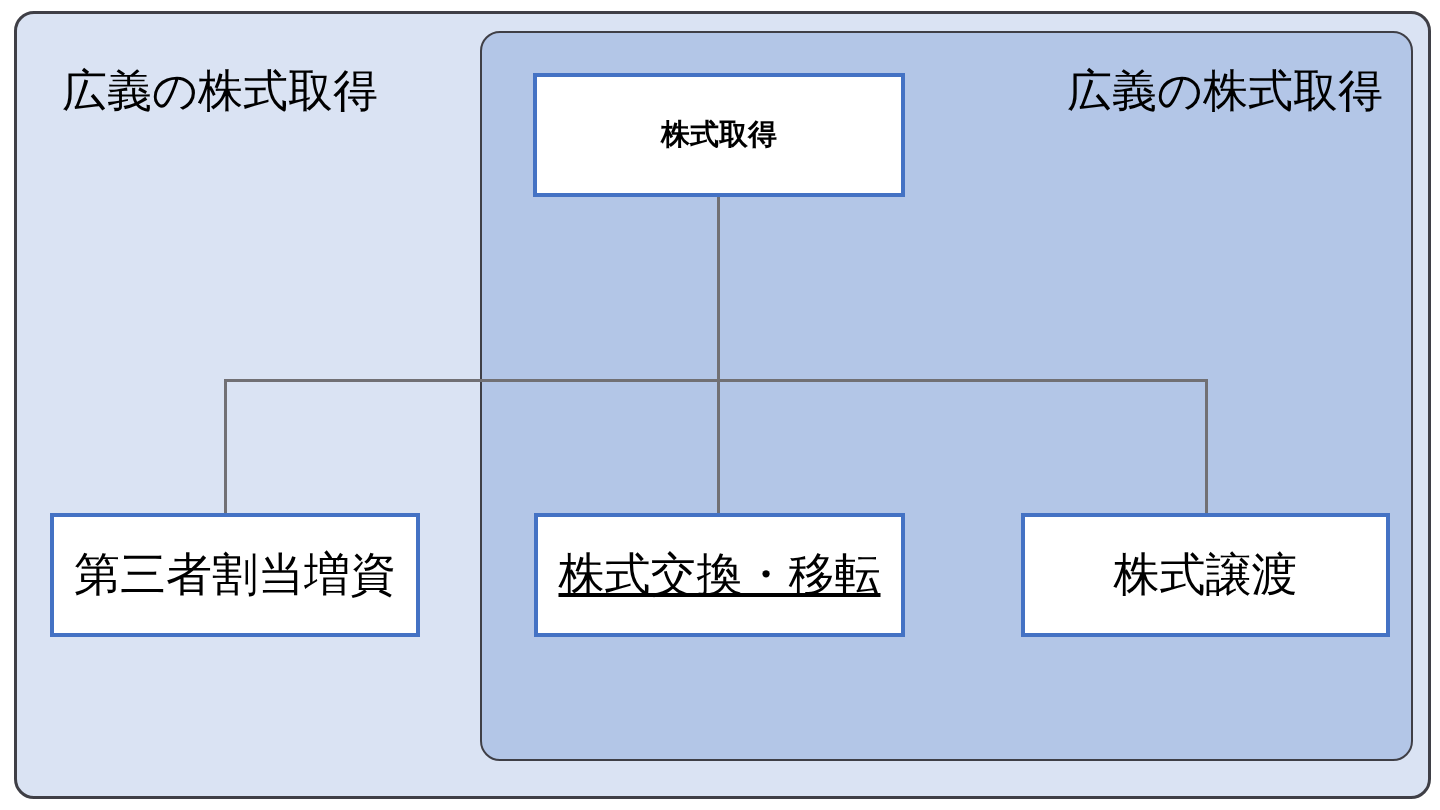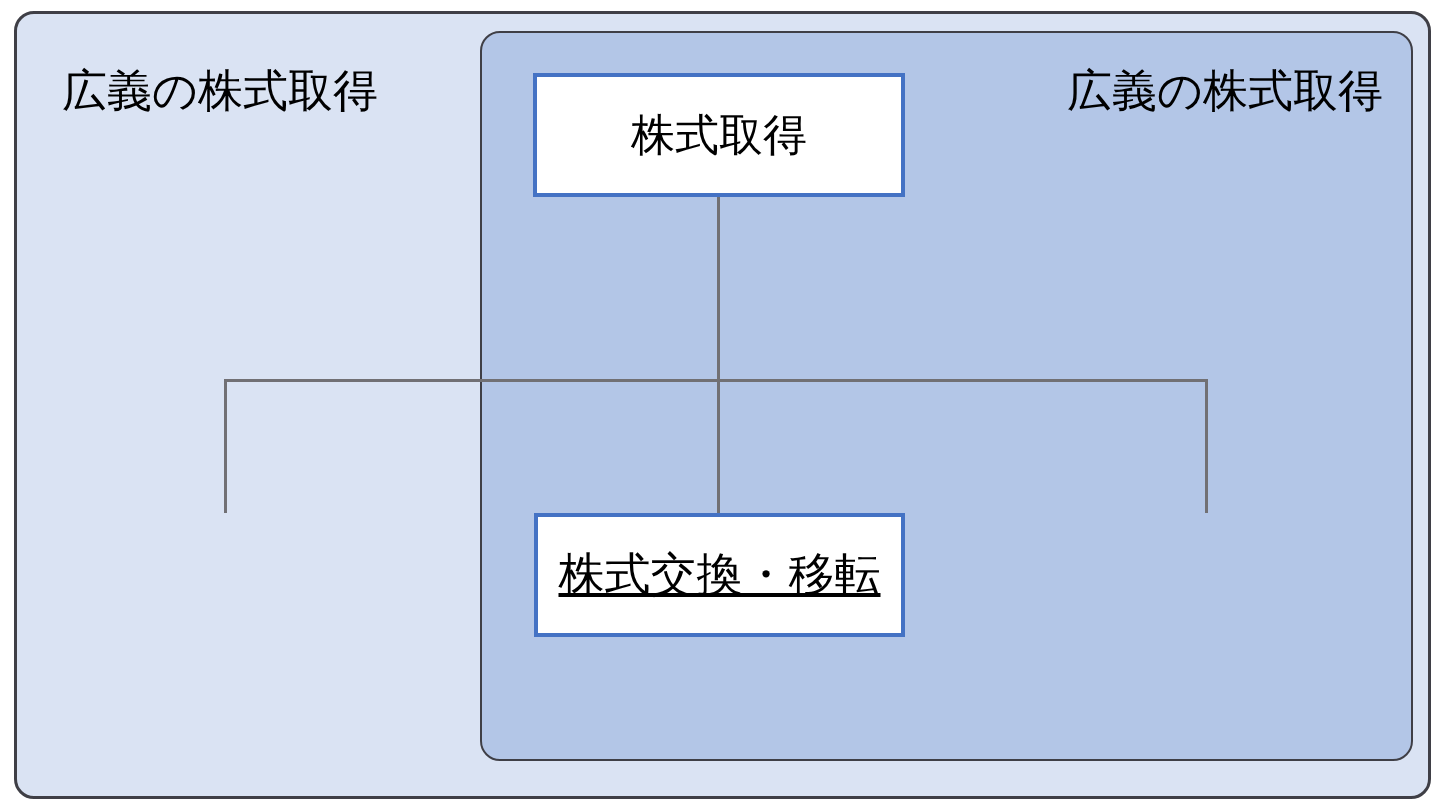--- a/index.html
+++ b/index.html
@@ -61,22 +61,22 @@
     border: 4px solid var(--box-border);
     display: flex;
     align-items: center;
     justify-content: center;
     color: #000000;
     white-space: nowrap;
   }
   #node-root {
     left: 533px; top: 73px;
     width: 372px; height: 124px;
-    font-size: 44px;
-    font-weight: normal;
+    font-size: 29px;
+    font-weight: bold;
   }
   .node.child {
     top: 513px;
     height: 124px;
     font-size: 46px;
     font-weight: normal;
   }
   #node-child-0 { left: 50px;   width: 370px; }
   #node-child-1 { left: 534px;  width: 371px; text-decoration: underline; }
   #node-child-2 { left: 1021px; width: 369px; }
@@ -94,17 +94,19 @@
 
   <div class="region-label" id="label-narrow">広義の株式取得</div>
 
   <div class="connector" id="conn-root-v"></div>
   <div class="connector" id="conn-h"></div>
   <div class="connector" id="conn-left-v"></div>
   <div class="connector" id="conn-right-v"></div>
 
   <div class="node" id="node-root">株式取得</div>
 
+  <div class="node child" id="node-child-0">第三者割当増資</div>
 
   <div class="node child" id="node-child-1">株式交換・移転</div>
 
+  <div class="node child" id="node-child-2">株式譲渡</div>
 
 </div>
 
 </body></html>

